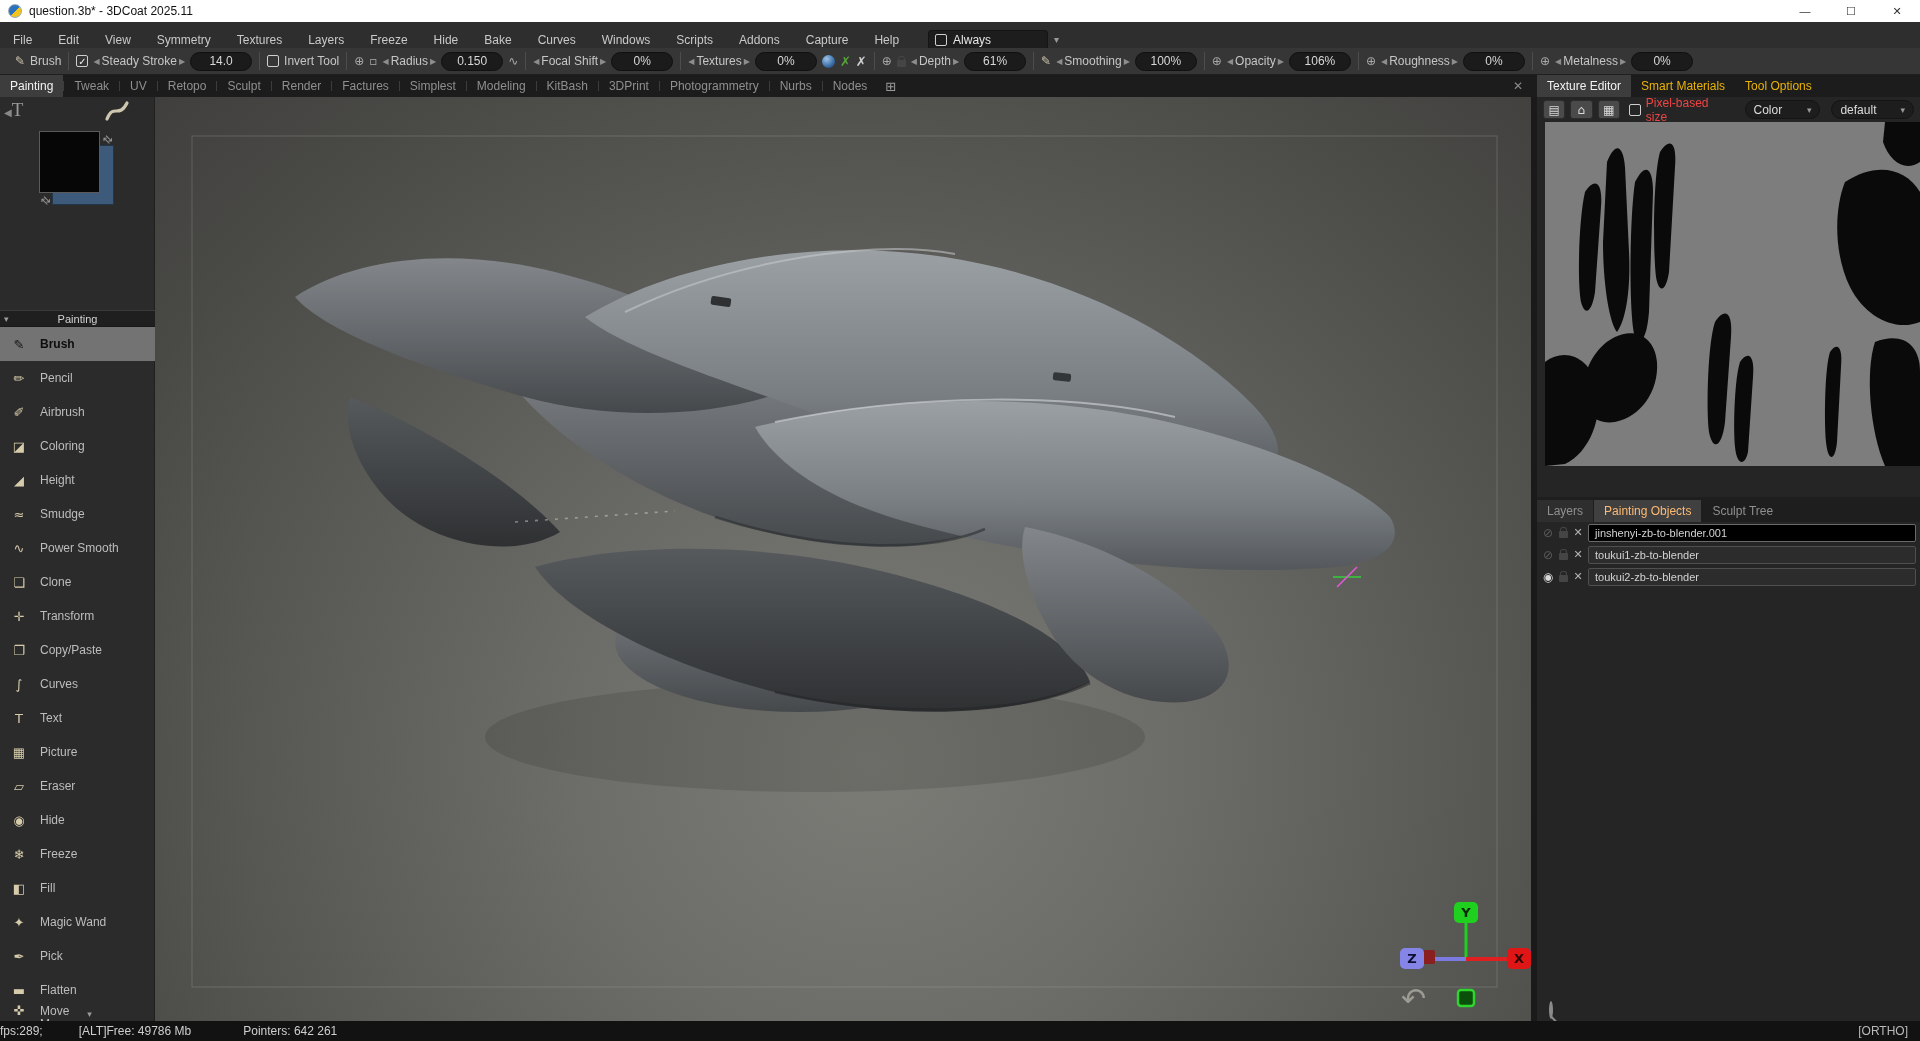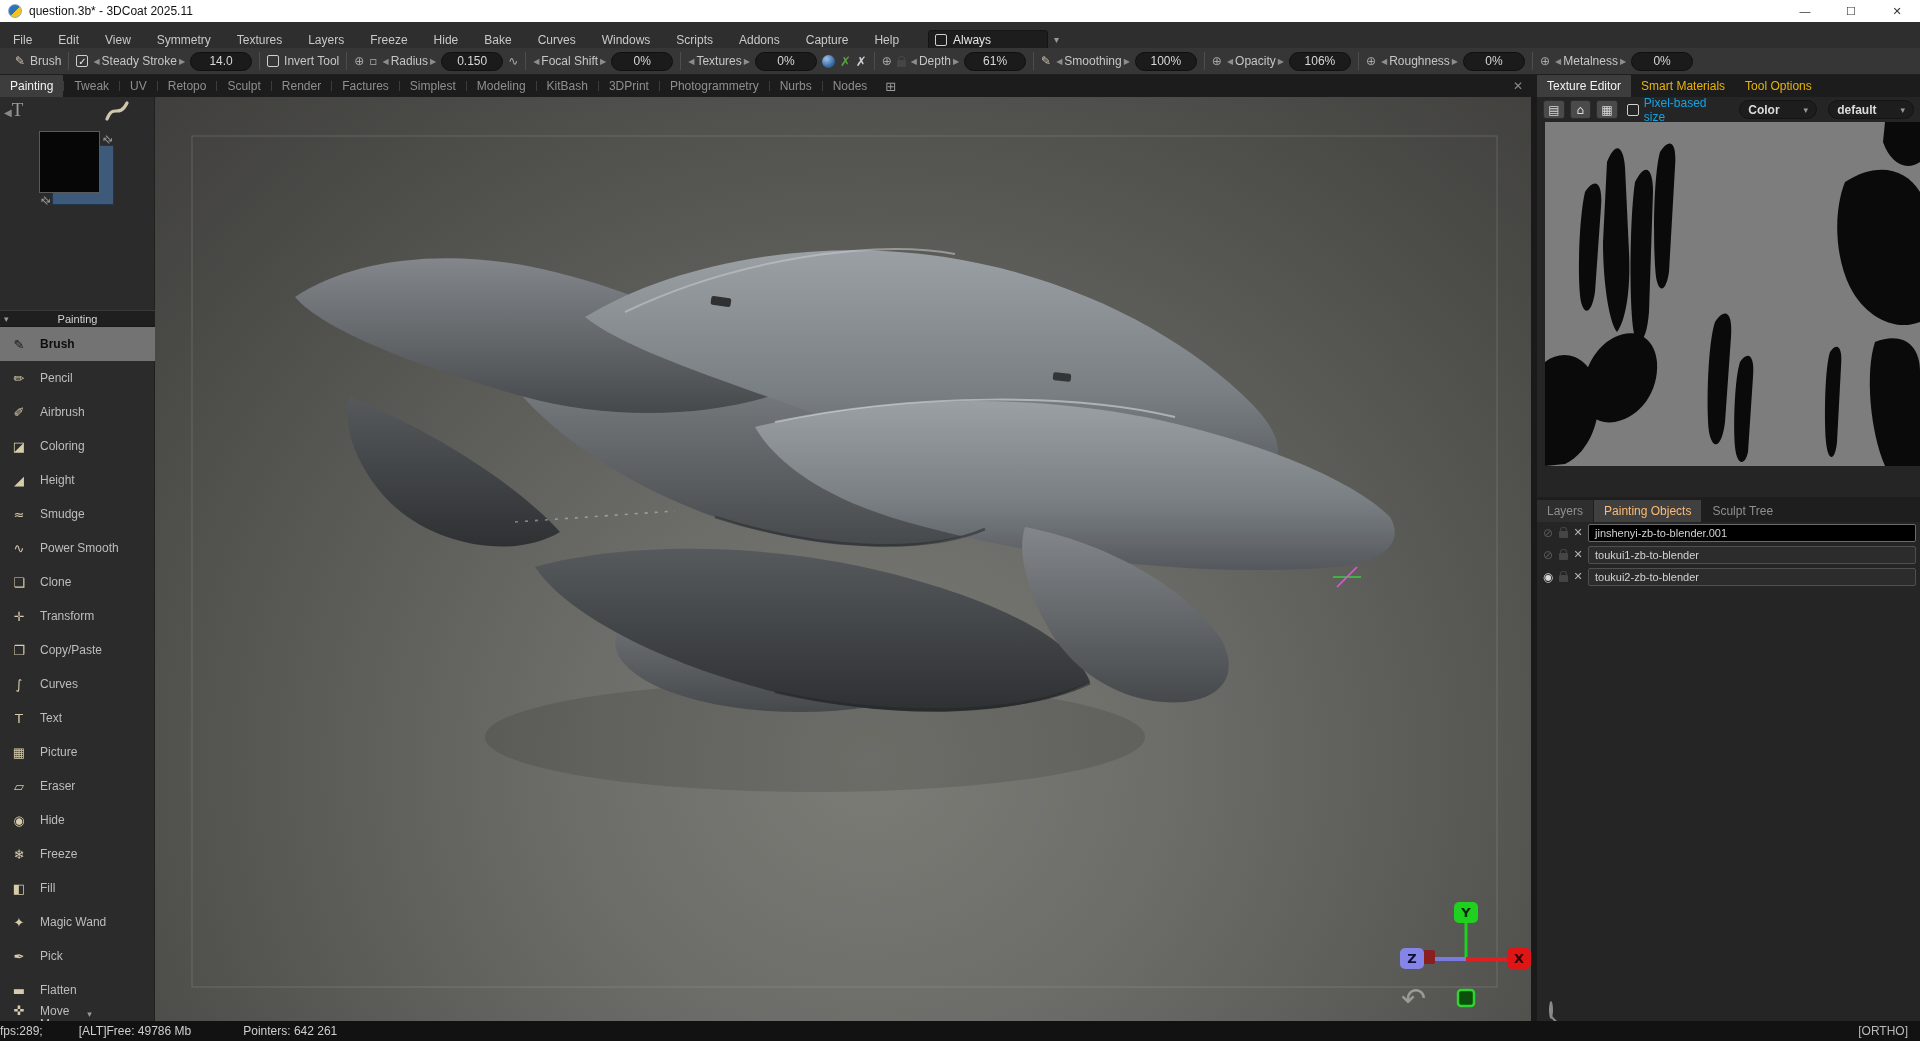--- a/index.html
+++ b/index.html
@@ -87,23 +87,23 @@
 
   
   .rightpanel { position:absolute; left:1537px; top:75px; width:383px; height:946px; background:#252525;
     color:#bfbfbf; font-size:12px; }
   .rp-tabs { display:flex; align-items:center; height:22px; background:#1c1c1c; }
   .rp-tab { padding:0 10px; height:100%; display:flex; align-items:center; color:#eab308; white-space:nowrap; }
   .rp-tab.active { background:#3d3d3d; color:#f2f2f2; }
   .rp-icons { display:flex; align-items:center; height:25px; padding:0 6px; gap:5px; background:#252525; }
   .iconbtn { width:23px; height:19px; background:#4a4a4a; border:1px solid #2c2c2c; border-radius:3px;
     display:flex; align-items:center; justify-content:center; color:#d9d9d9; font-size:12px; }
-  .rp-check { display:flex; align-items:center; gap:5px; margin-left:4px; color:#0ea5e9; }
+  .rp-check { display:flex; align-items:center; gap:5px; margin-left:4px; color:#ef4444; }
   .dropdown { height:19px; background:#1d1d1d; border:1px solid #141414; border-radius:10px;
-    display:flex; align-items:center; padding:0 8px; gap:24px; color:#dcdcdc;font-weight:bold; }
+    display:flex; align-items:center; padding:0 8px; gap:24px; color:#dcdcdc; }
   .dropdown .dcaret { color:#9a9a9a; font-size:9px; }
   .dd-color { margin-left:10px; width:78px; justify-content:space-between; }
   .dd-default { margin-left:6px; flex:1; justify-content:space-between; }
   .texture { position:absolute; left:8px; top:47px; width:375px; height:344px; background:#7d7d7d; }
   .layer-tabs { position:absolute; left:0; top:422px; width:383px; height:25px; background:#1e1e1e;
     display:flex; align-items:flex-end; }
   .layer-tab { padding:4px 10px; color:#8f8f8f; background:#2e2e2e; margin-right:1px; white-space:nowrap; }
   .layer-tab.active { background:#404040; color:#fdba74; }
   .layer-tab.flat { background:transparent; }
   .objrows { position:absolute; left:0; top:447px; width:383px; }

